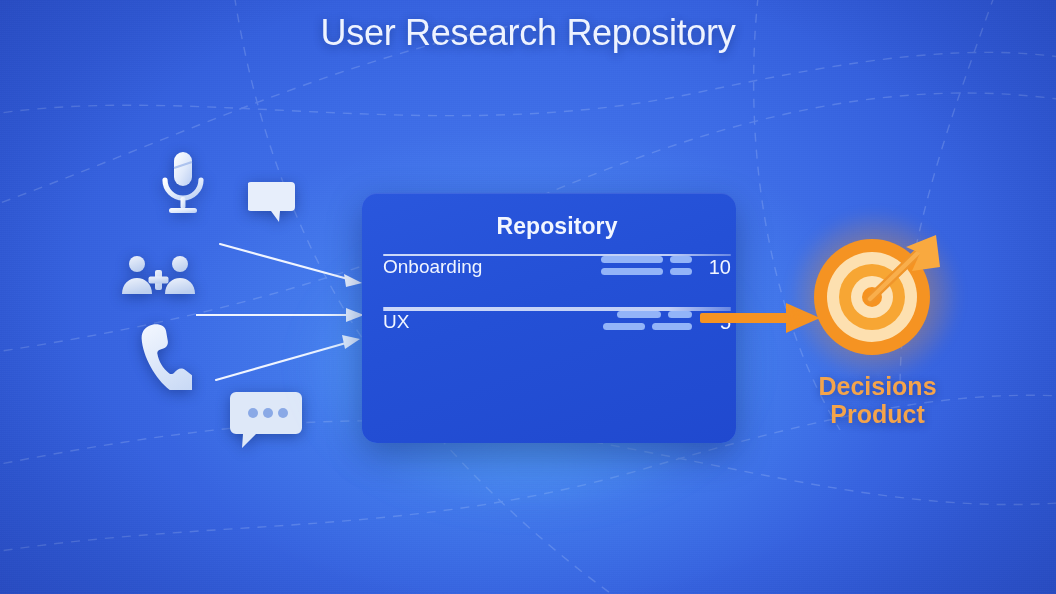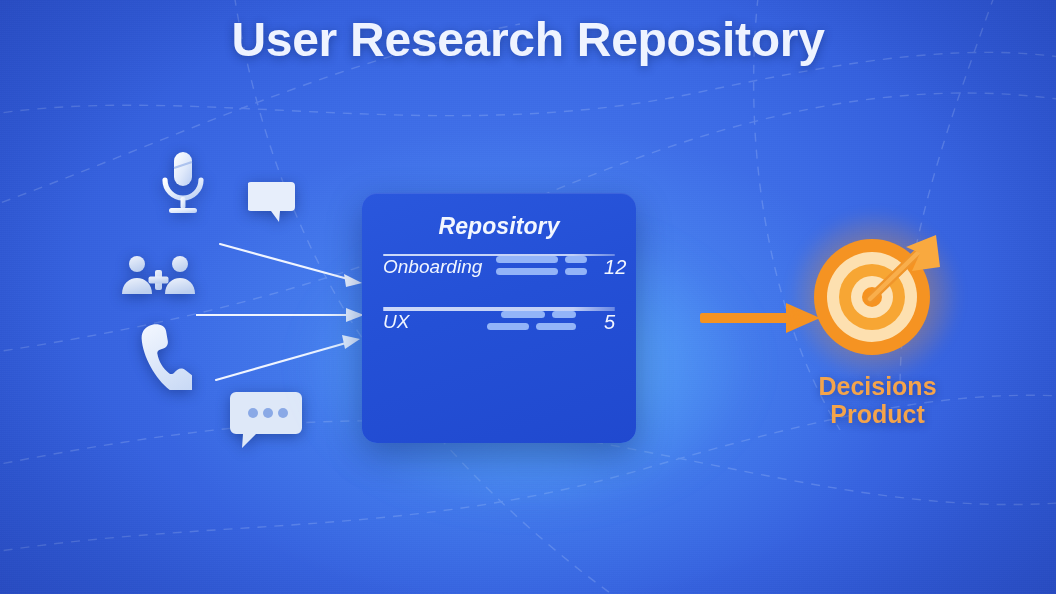--- a/index.html
+++ b/index.html
@@ -46,22 +46,22 @@
   }
 
   
   .title {
     position: absolute;
     left: 0;
     top: 12px;
     width: 1056px;
     text-align: center;
     color: #eef3ff;
-    font-size: 48px;
-    font-weight: bold;
+    font-size: 36px;
+    font-weight: normal;
     letter-spacing: -0.3px;
     text-shadow: 0 2px 10px rgba(10,30,90,0.45);
   }
 
   
   .src-icon {
     position: absolute;
     filter: drop-shadow(0 3px 7px rgba(12,34,100,0.45));
   }
   #icon-mic   { left: 157px; top: 150px; width: 52px;  height: 68px; }
@@ -96,28 +96,27 @@
     height: 300px;
     border-radius: 50%;
     background: radial-gradient(ellipse at 50% 50%, rgba(120,215,255,0.55) 0%, rgba(90,175,255,0.25) 45%, rgba(70,140,250,0) 72%);
     filter: blur(14px);
     pointer-events: none;
   }
   .card {
     position: absolute;
     left: 362px;
     top: 193px;
-    width: 274px;
+    width: 374px;
     height: 250px;
     border-radius: 15px;
     background: linear-gradient(160deg, #2a57dd 0%, #2450d6 45%, #2049cf 100%);
     box-shadow: 0 12px 34px rgba(12,32,100,0.42), inset 0 1px 0 rgba(255,255,255,0.10);
     box-sizing: border-box;
-    padding: 20px 21px 0 21px;
-    font-style: italic;
+    padding: 20px 5px 0 21px;
   }
   .card-title {
     text-align: center;
     color: #f2f6ff;
     font-size: 23px;
     font-weight: bold;
     letter-spacing: 0.1px;
     margin-bottom: 14px;
   }
   .divider {
@@ -293,21 +292,21 @@
       <span class="row-bars">
         <span class="bars-line">
           <span class="bar" style="width:62px"></span>
             <span class="bar" style="width:22px"></span>
         </span>
         <span class="bars-line">
           <span class="bar" style="width:62px"></span>
             <span class="bar" style="width:22px"></span>
         </span>
       </span>
-      <span class="row-count">12</span>
+      <span class="row-count">10</span>
     </div>
 
     <div class="divider"></div>
 
 
     <div class="divider"></div>
 
     <div class="row">
       <span class="row-label">UX</span>
       <span class="row-bars">

